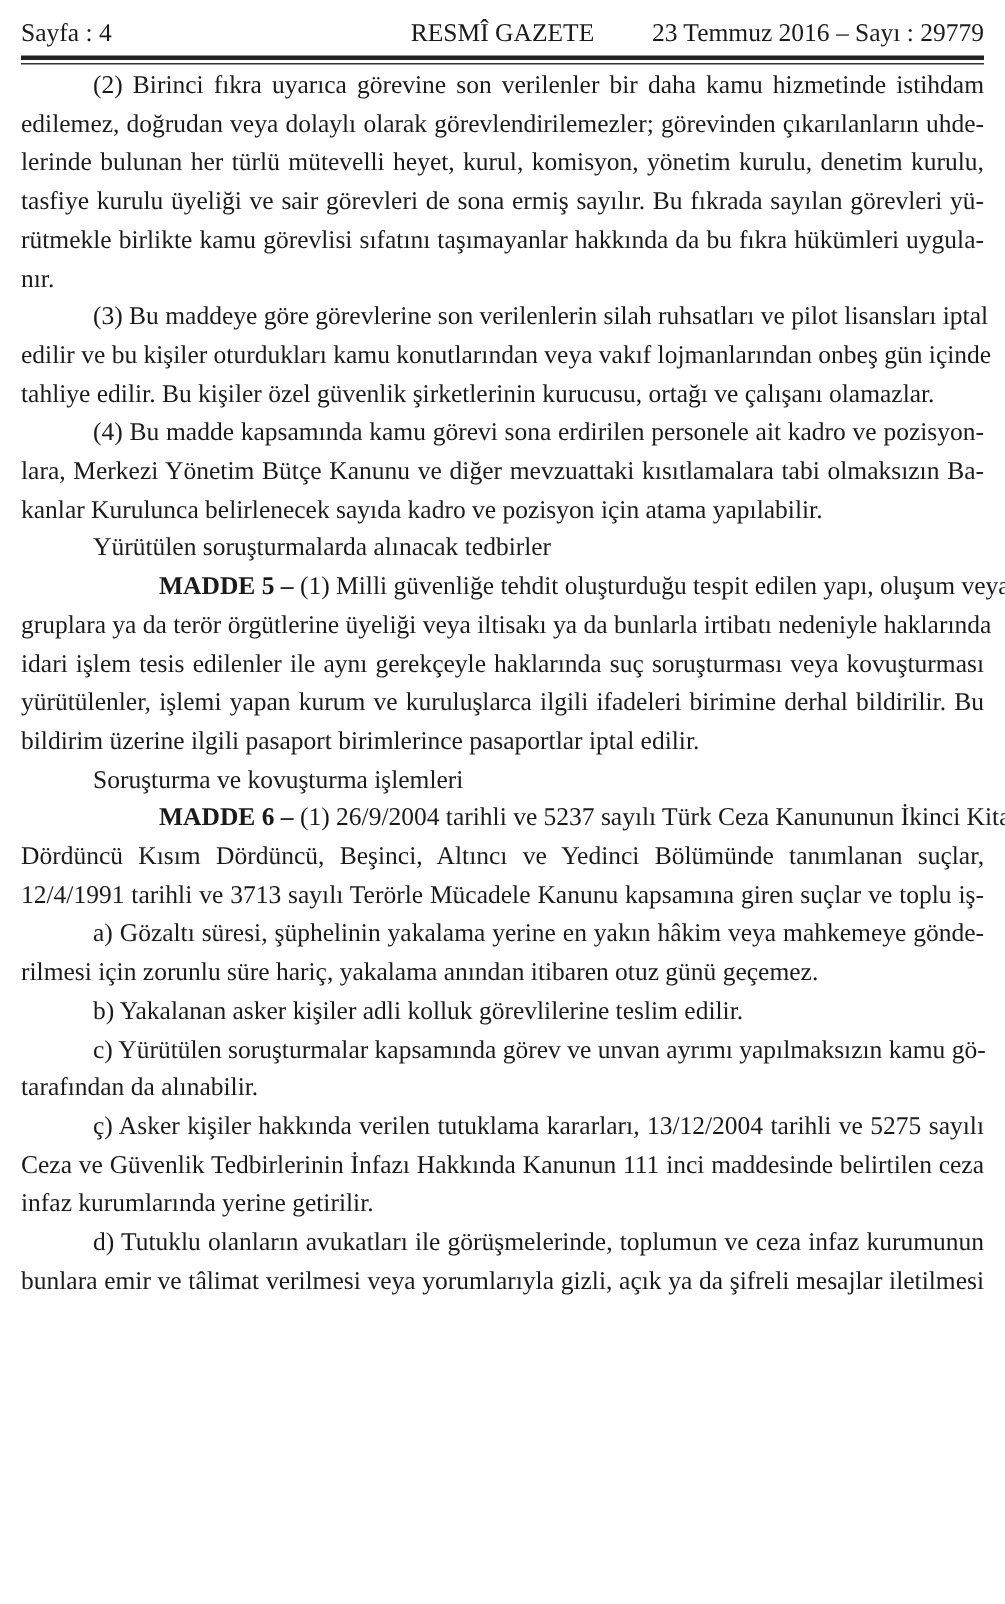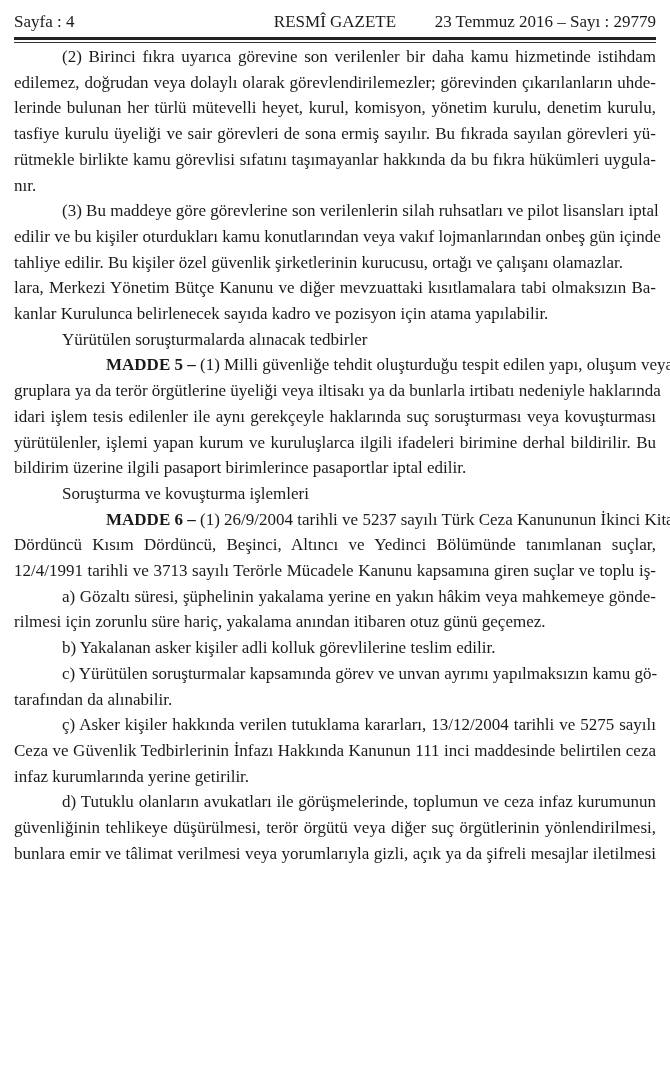--- a/index.html
+++ b/index.html
@@ -51,20 +51,21 @@
       <span class="line last">nır.</span>
     </div>
 
     <div class="p">
       <span class="line indent">(3) Bu maddeye göre görevlerine son verilenlerin silah ruhsatları ve pilot lisansları iptal</span>
       <span class="line">edilir ve bu kişiler oturdukları kamu konutlarından veya vakıf lojmanlarından onbeş gün içinde</span>
       <span class="line last">tahliye edilir. Bu kişiler özel güvenlik şirketlerinin kurucusu, ortağı ve çalışanı olamazlar.</span>
     </div>
 
     <div class="p">
+      <span class="line indent">(4) Bu madde kapsamında kamu görevi sona erdirilen personele ait kadro ve pozisyon-</span>
       <span class="line">lara, Merkezi Yönetim Bütçe Kanunu ve diğer mevzuattaki kısıtlamalara tabi olmaksızın Ba-</span>
       <span class="line last">kanlar Kurulunca belirlenecek sayıda kadro ve pozisyon için atama yapılabilir.</span>
     </div>
 
     <div class="heading">Yürütülen soruşturmalarda alınacak tedbirler</div>
     <div class="p">
       <span class="line indent"><span class="bold">MADDE 5 –</span><span> (1) Milli güvenliğe tehdit oluşturduğu tespit edilen yapı, oluşum veya</span></span>
       <span class="line">gruplara ya da terör örgütlerine üyeliği veya iltisakı ya da bunlarla irtibatı nedeniyle haklarında</span>
       <span class="line">idari işlem tesis edilenler ile aynı gerekçeyle haklarında suç soruşturması veya kovuşturması</span>
       <span class="line">yürütülenler, işlemi yapan kurum ve kuruluşlarca ilgili ifadeleri birimine derhal bildirilir. Bu</span>
@@ -93,17 +94,16 @@
     </div>
 
     <div class="p">
       <span class="line indent">ç) Asker kişiler hakkında verilen tutuklama kararları, 13/12/2004 tarihli ve 5275 sayılı</span>
       <span class="line">Ceza ve Güvenlik Tedbirlerinin İnfazı Hakkında Kanunun 111 inci maddesinde belirtilen ceza</span>
       <span class="line last">infaz kurumlarında yerine getirilir.</span>
     </div>
 
     <div class="p">
       <span class="line indent">d) Tutuklu olanların avukatları ile görüşmelerinde, toplumun ve ceza infaz kurumunun</span>
-      <span class="line">güvenliğinin tehlikeye düşürülmesi, terör örgütü veya diğer suç örgütlerinin yönlendirilmesi,</span>
       <span class="line">bunlara emir ve tâlimat verilmesi veya yorumlarıyla gizli, açık ya da şifreli mesajlar iletilmesi</span>
     </div>
   </div>
 </div>
 
 </body></html>

